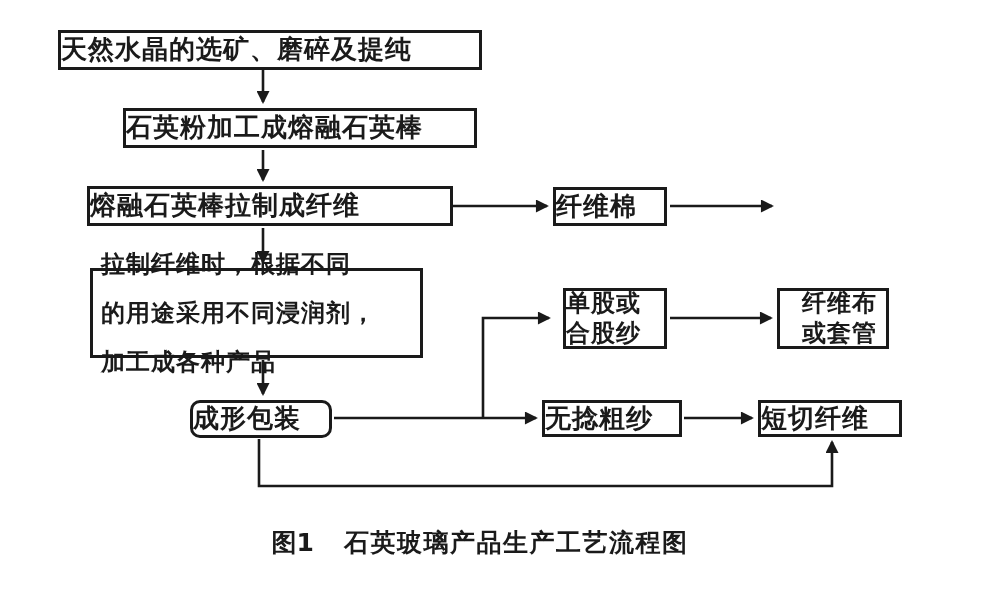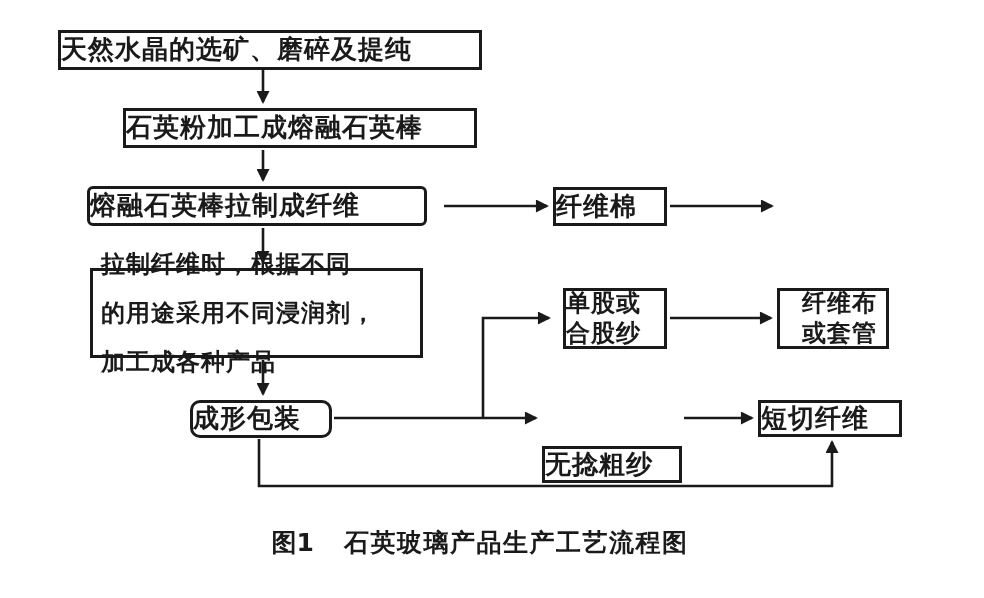--- a/index.html
+++ b/index.html
@@ -70,21 +70,21 @@
   </svg>
 
   <div class="node" style="left:58px;top:30px;width:424px;height:40px;">
     <span>天然水晶的选矿、磨碎及提纯</span>
   </div>
 
   <div class="node" style="left:87px;top:108px;width:354px;height:40px;margin-left:36px;">
     <span>石英粉加工成熔融石英棒</span>
   </div>
 
-  <div class="node" style="left:87px;top:186px;width:340px;height:40px;border-radius:6px;">
+  <div class="node" style="left:87px;top:186px;width:366px;height:40px;">
     <span>熔融石英棒拉制成纤维</span>
   </div>
 
   <div class="node" style="left:553px;top:187px;width:114px;height:39px;">
     <span>纤维棉</span>
   </div>
 
 
   <div class="node para" style="left:90px;top:268px;width:333px;height:90px;gap:20px;">
     <span>拉制纤维时，根据不同</span>
@@ -99,21 +99,21 @@
   <div class="node multiline" style="left:555px;top:288px;width:104px;height:61px;margin-left:8px;">
     <span>单股或</span>
     <span>合股纱</span>
   </div>
 
   <div class="node multiline" style="left:777px;top:288px;width:112px;height:61px;padding-left:22px;">
     <span>纤维布</span>
     <span>或套管</span>
   </div>
 
-  <div class="node" style="left:542px;top:400px;width:140px;height:37px;margin-top:46px;">
+  <div class="node" style="left:542px;top:400px;width:140px;height:37px;">
     <span>无捻粗纱</span>
   </div>
 
   <div class="node" style="left:758px;top:400px;width:144px;height:37px;">
     <span>短切纤维</span>
   </div>
 
   <div class="caption">
     <span class="fig-label">图1</span><span>石英玻璃产品生产工艺流程图</span>
   </div>

